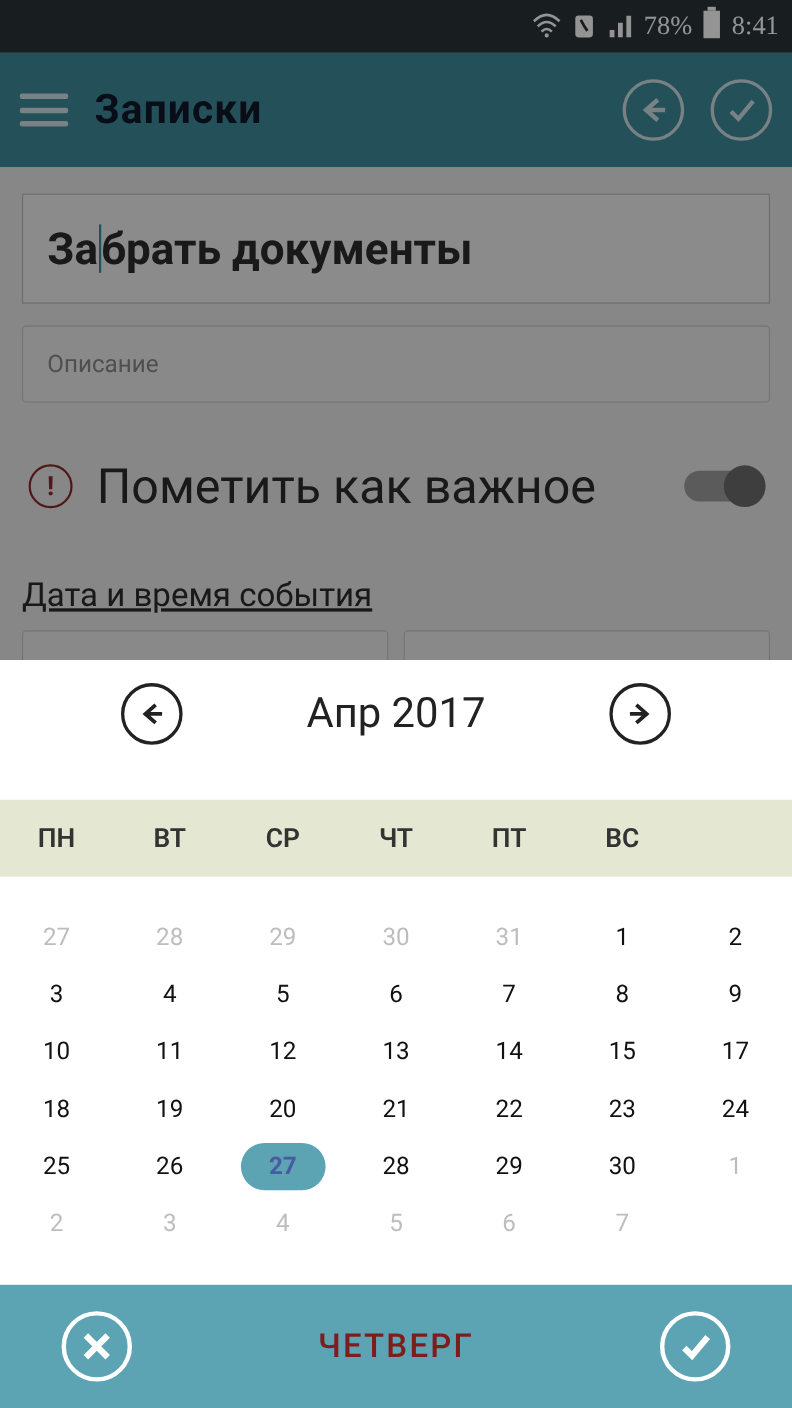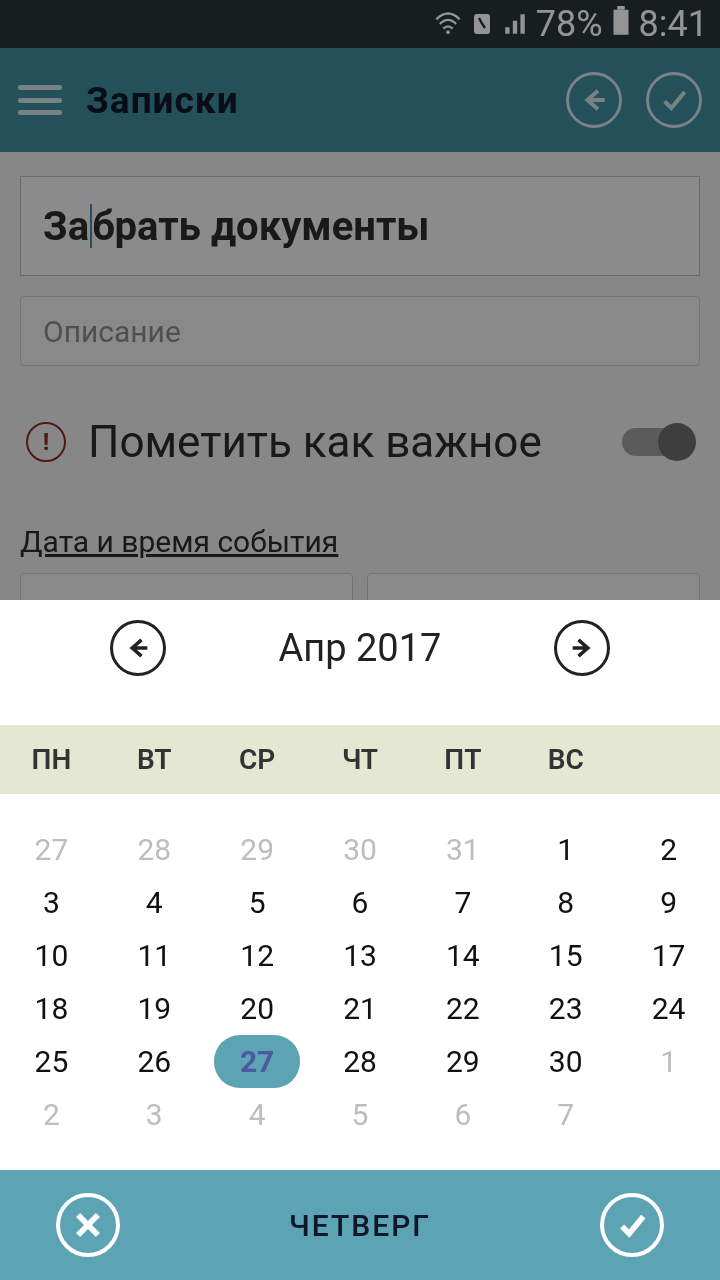--- a/index.html
+++ b/index.html
@@ -1,36 +1,36 @@
 <!DOCTYPE html>
 <html><head>
 <meta charset="utf-8">
 <style>
   * { box-sizing: border-box; margin: 0; padding: 0; }
   html, body { width: 720px; height: 1280px; font-family: -apple-system, Roboto, Arial, sans-serif; overflow: hidden; }
   body { position: relative; background: #e8e8e8; }
 
   
-  .statusbar { height: 48px; background: #2a3537; color: #fff; display: flex; align-items: center; justify-content: flex-end; padding: 0 12px; gap: 8px; font-size: 36px; }
+  .statusbar { height: 48px; background: #2a3537; color: #fff; display: flex; align-items: center; justify-content: flex-end; padding: 0 12px; gap: 8px; font-size: 24px; font-family: Liberation Serif, serif; }
   .statusbar .ico { display: inline-flex; align-items: center; }
   .statusbar .batt { display: inline-block; }
 
   
   .appbar { height: 104px; background: #3f8a99; display: flex; align-items: center; padding: 0 18px; gap: 24px; }
   .hamburger { width: 44px; height: 30px; display: flex; flex-direction: column; justify-content: space-between; }
   .hamburger span { display: block; height: 5px; background: #cfe0e4; border-radius: 2px; }
   .appbar-title { flex: 1; color: #0f172a; font-size: 37px; font-weight: 700; letter-spacing: 1px; }
   .circle-btn { width: 56px; height: 56px; border: 3.5px solid #cfe0e4; border-radius: 50%; display: flex; align-items: center; justify-content: center; color: #cfe0e4; }
   .circle-btn svg { width: 32px; height: 32px; stroke: #cfe0e4; stroke-width: 3; fill: none; }
 
   
   .form-area { padding: 24px 20px 14px; background: #e8e8e8; height: 448px; position: relative; }
   .title-field { width: 100%; height: 100px; background: #f0f0f0; border: 1px solid #b8b8b8; border-radius: 0; padding: 0 22px; display: flex; align-items: center; font-size: 40px; font-weight: 700; color: #2c2c2c; }
   .title-field .cursor { display: inline-block; width: 2px; height: 44px; background: #3f8a99; margin-left: 1px; vertical-align: middle; }
-  .desc-field { width: 100%; height: 70px; background: #ededed; border: 1px solid #c8c8c8; border-radius: 4px; margin-top: 20px; padding: 0 22px; display: flex; align-items: center; font-size: 30px; color: #888; }
+  .desc-field { width: 100%; height: 70px; background: #ededed; border: 1px solid #c8c8c8; border-radius: 4px; margin-top: 20px; padding: 0 22px; display: flex; align-items: center; font-size: 22px; color: #888; }
   .important-row { display: flex; align-items: center; gap: 22px; margin-top: 50px; padding: 0 6px; }
   .warn-icon { width: 40px; height: 40px; border: 2px solid #8a2a2a; border-radius: 50%; display: flex; align-items: center; justify-content: center; color: #8a2a2a; font-size: 24px; font-weight: bold; }
   .important-row .lbl { font-size: 44px; color: #2c2c2c; flex: 1; }
   .toggle { width: 72px; height: 28px; background: #9e9e9e; border-radius: 14px; position: relative; }
   .toggle::after { content: ""; position: absolute; right: -2px; top: -5px; width: 38px; height: 38px; background: #6b6b6b; border-radius: 50%; }
   .datetime-label { font-size: 30px; color: #2c2c2c; margin-top: 56px; text-decoration: underline; }
   .dt-row { display: flex; gap: 14px; margin-top: 14px; }
   .dt-field { flex: 1; height: 70px; background: #ededed; border: 1px solid #c8c8c8; border-radius: 4px; }
 
   
@@ -38,29 +38,29 @@
 
   
   .calendar { position: absolute; left: 0; right: 0; bottom: 0; height: 680px; background: #fff; display: flex; flex-direction: column; gap: 29px; }
   .cal-hdr { height: 98px; display: flex; align-items: center; justify-content: center; position: relative; }
   .cal-nav { position: absolute; top: 50%; transform: translateY(-50%); width: 56px; height: 56px; border: 3px solid #222; border-radius: 50%; display: flex; align-items: center; justify-content: center; }
   .cal-nav.prev { left: 110px; }
   .cal-nav.next { right: 110px; }
   .cal-nav svg { width: 28px; height: 28px; stroke: #222; stroke-width: 3; fill: none; }
   .cal-title { font-size: 38px; color: #222; }
   .weekdays { height: 70px; background: #e4e7d1; display: grid; grid-template-columns: repeat(7,1fr); }
-  .weekdays div { display: flex; align-items: center; justify-content: center; font-size: 28px; font-weight: 600; color: #333; }
+  .weekdays div { display: flex; align-items: center; justify-content: center; font-size: 24px; font-weight: 600; color: #333; }
   .cal-grid { flex: 1; display: grid; grid-template-columns: repeat(7,1fr); grid-template-rows: repeat(6,1fr); }
-  .cal-cell { display: flex; align-items: center; justify-content: center; font-size: 30px; color: #111; }
+  .cal-cell { display: flex; align-items: center; justify-content: center; font-size: 22px; color: #111; }
   .cal-cell.muted { color: #bdbdbd; }
   .cal-cell.selected span { background: #5ca3b3; color: #4a5aa0; font-weight: 700; padding: 9px 26px; border-radius: 26px; }
 
   
   .cal-bottom { height: 112px; background: #5ca3b3; display: flex; align-items: center; justify-content: center; position: relative; }
-  .cal-bottom .dayname { color: #0f172a; font-size: 30px; font-weight: 500; letter-spacing: 2px; }
+  .cal-bottom .dayname { color: #7f1d1d; font-size: 30px; font-weight: 500; letter-spacing: 2px; }
   .bottom-btn { position: absolute; top: 50%; transform: translateY(-50%); width: 64px; height: 64px; border: 4px solid #fff; border-radius: 50%; display: flex; align-items: center; justify-content: center; }
   .bottom-btn.cancel { left: 56px; }
   .bottom-btn.confirm { right: 56px; }
   .bottom-btn svg { width: 34px; height: 34px; stroke: #fff; stroke-width: 4; fill: none; }
 </style>
 </head>
 <body>
 
 <div class="statusbar">
   <span class="ico">

